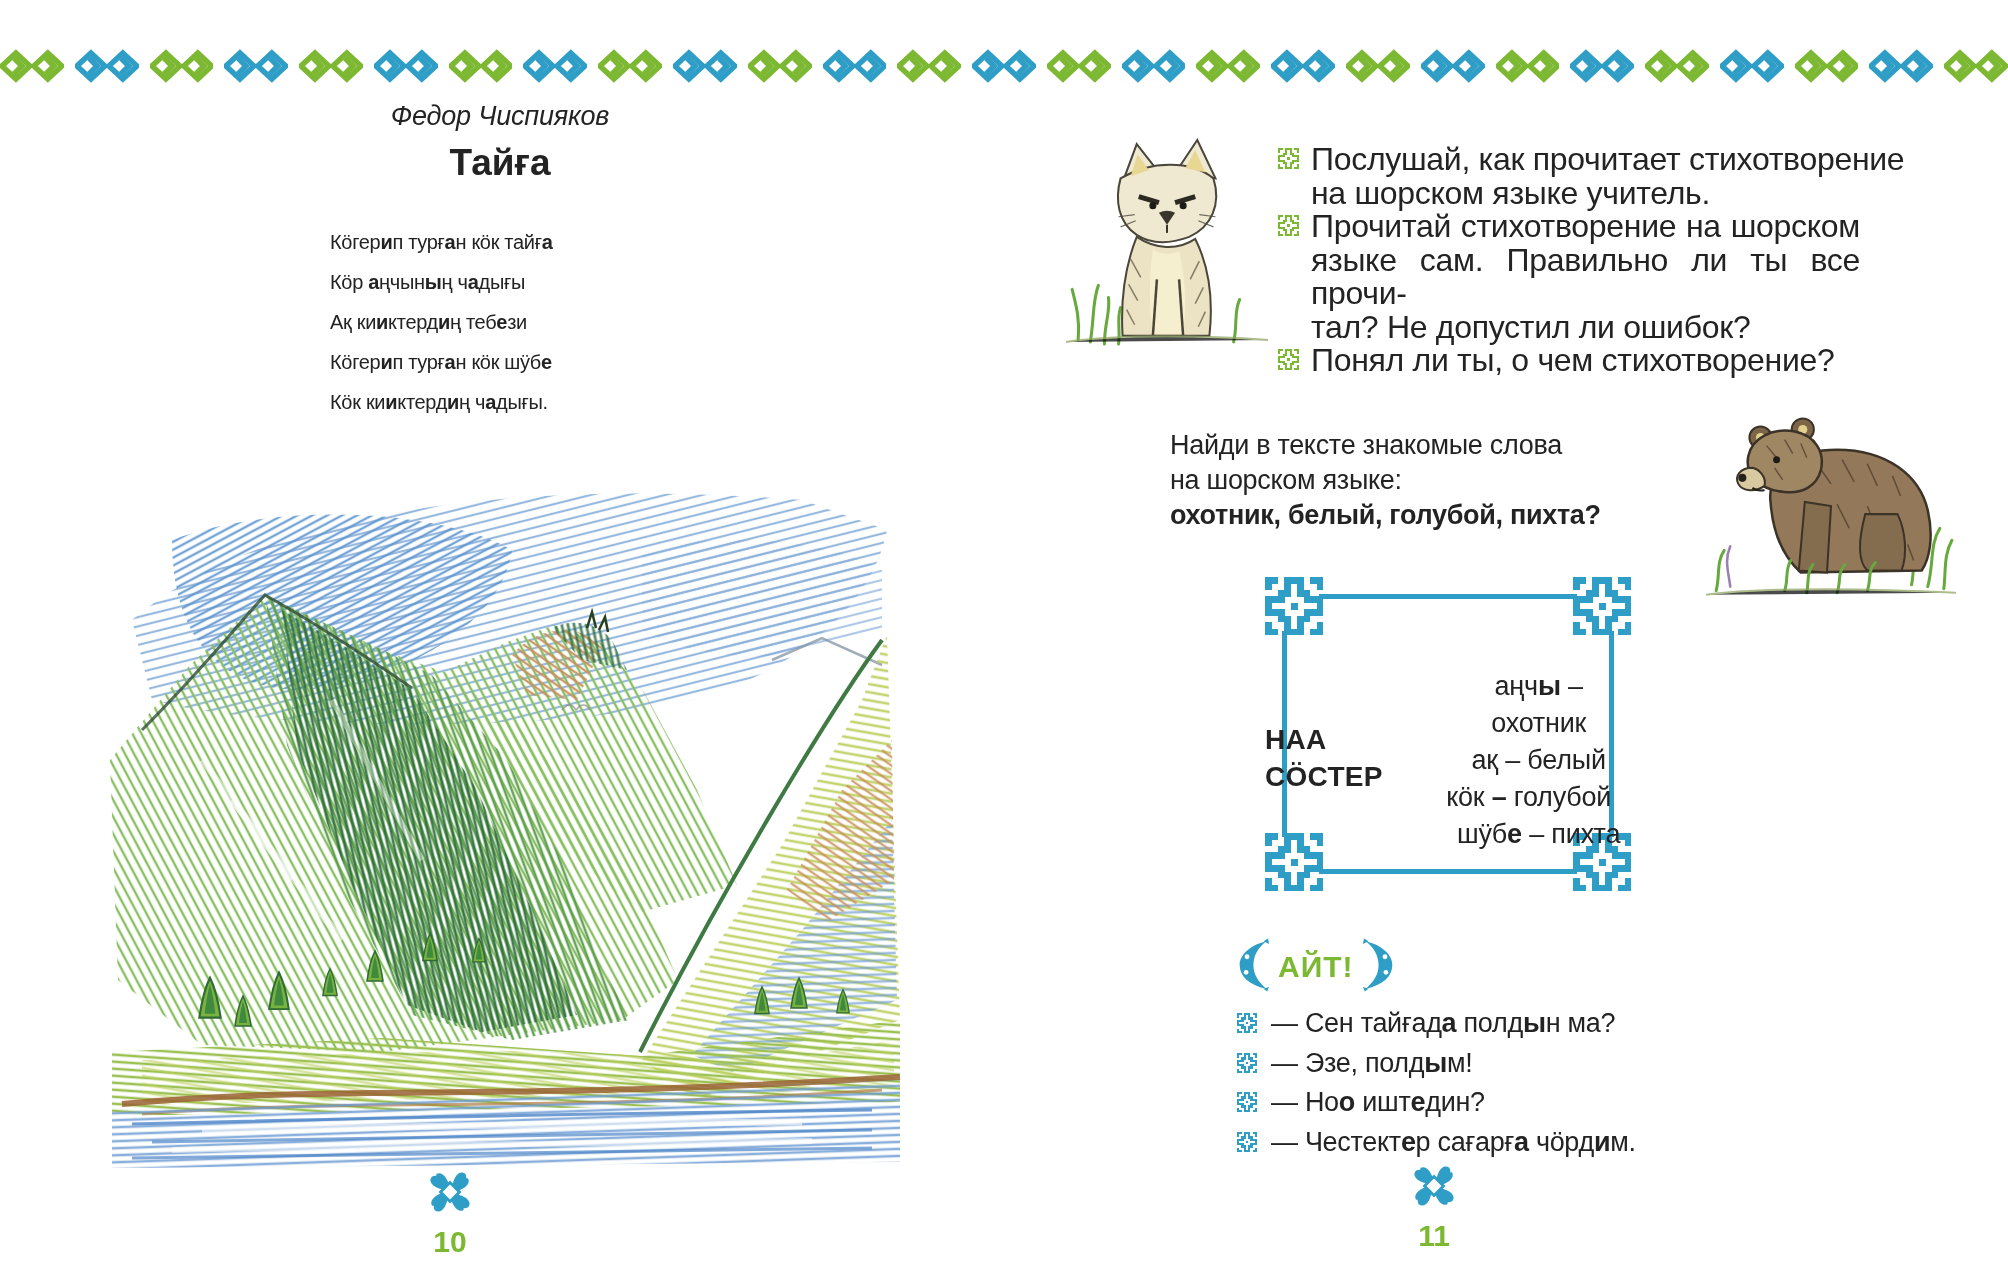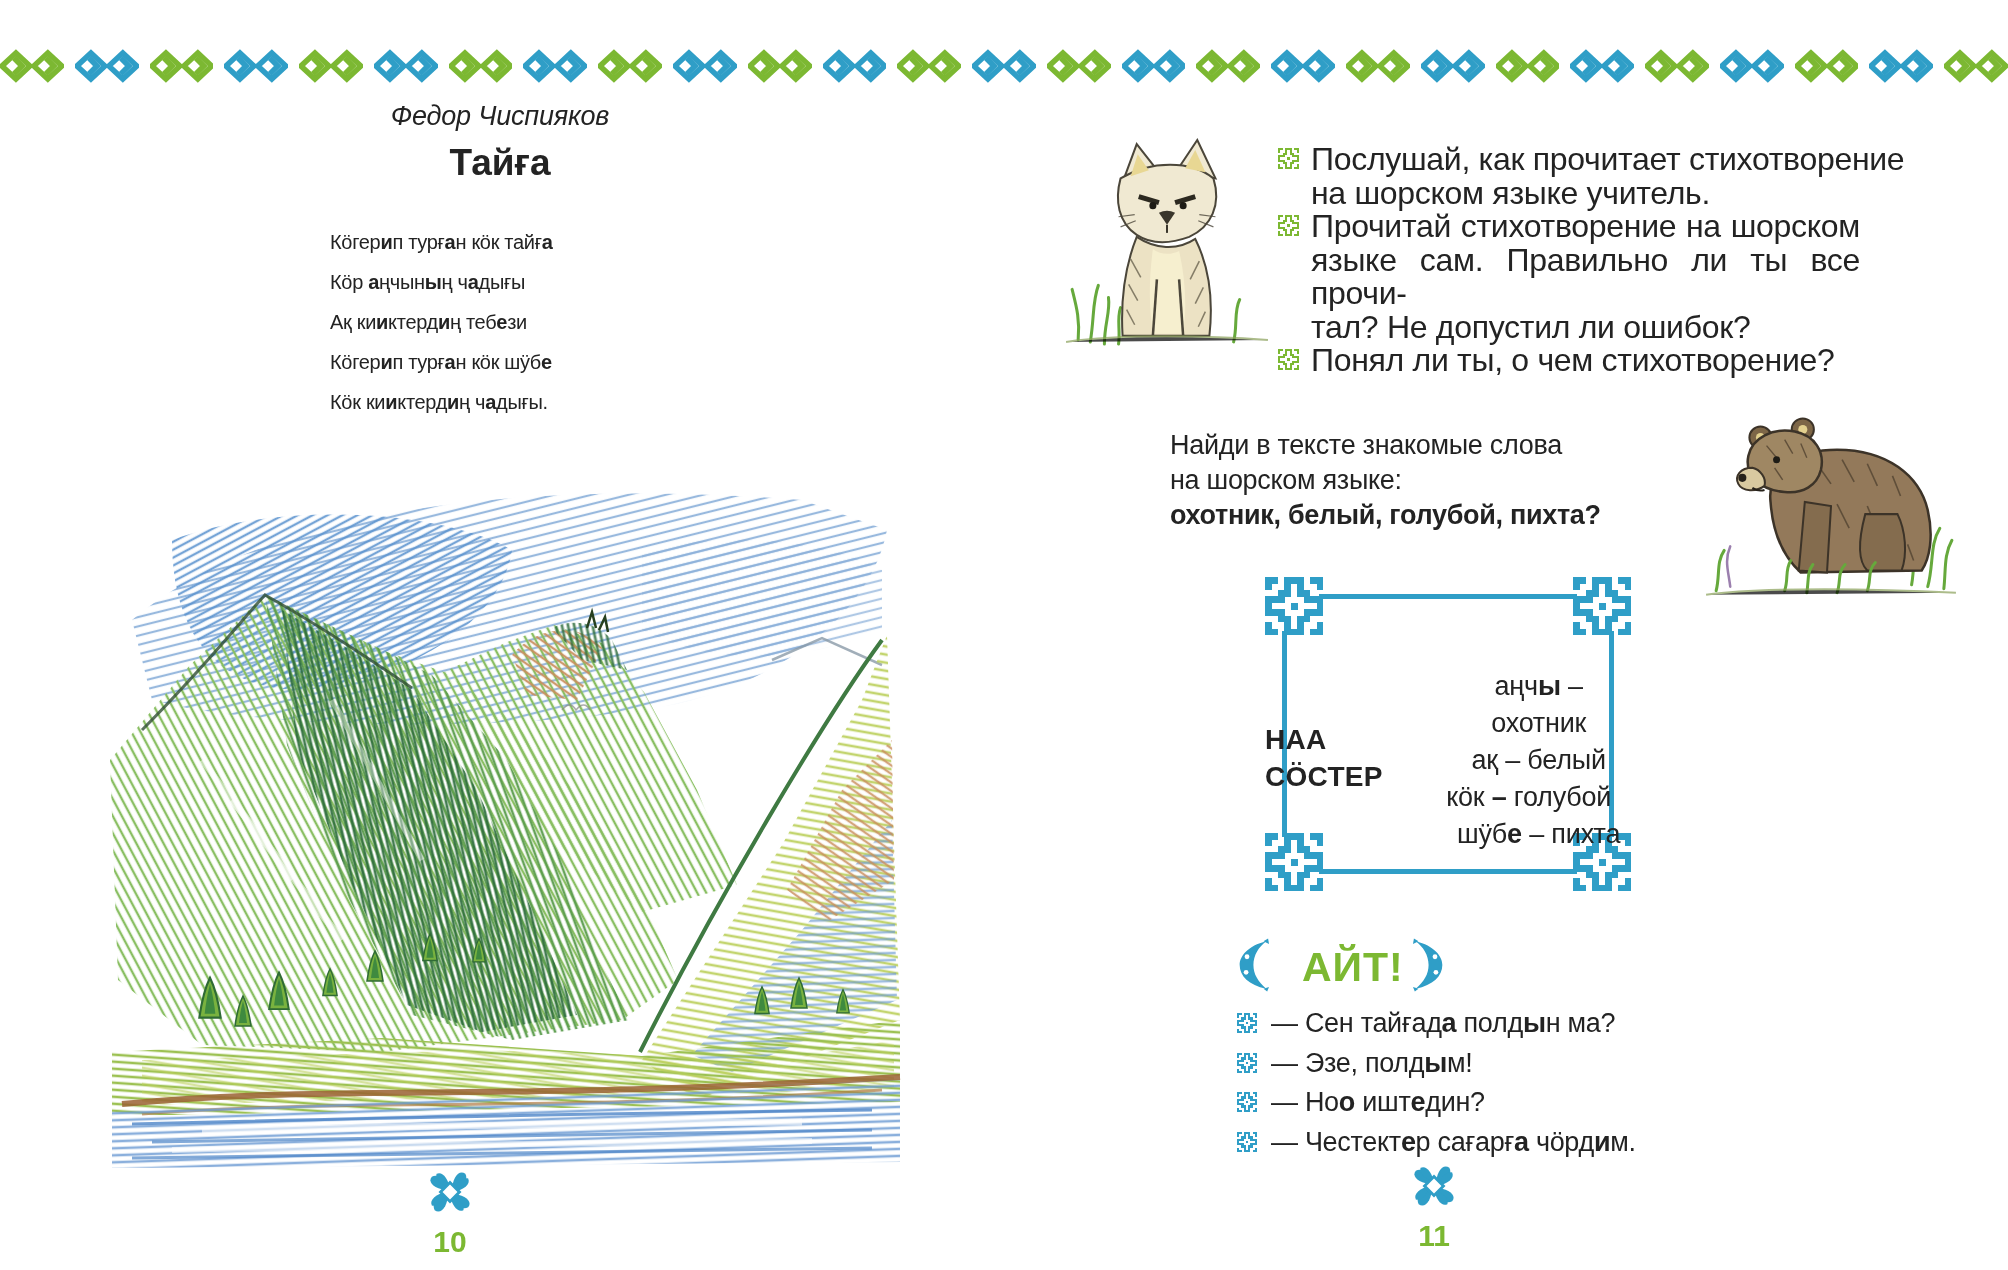--- a/index.html
+++ b/index.html
@@ -39,21 +39,21 @@
   .vl-bottom{left:54px;right:54px;bottom:17px;height:5px;}
   .vl-left{top:54px;bottom:54px;left:17px;width:5px;}
   .vl-right{top:54px;bottom:54px;right:17px;width:5px;}
   .vcorner{position:absolute;width:58px;height:58px;line-height:0;}
   .vc-tl{left:0;top:0;} .vc-tr{right:0;top:0;} .vc-bl{left:0;bottom:0;} .vc-br{right:0;bottom:0;}
   .vocab-content{position:absolute;inset:0;padding-top:52px;display:flex;flex-direction:row;
                  align-items:center;font-size:27px;line-height:37px;letter-spacing:-0.2px;}
   .vtitle{font-weight:700;font-size:28px;margin-bottom:5px;letter-spacing:0.3px;}
   
   .ajt{position:absolute;left:1236px;top:938px;display:flex;align-items:center;gap:9px;}
-  .ajt-label{color:var(--green);font-weight:700;font-size:41px;letter-spacing:1px;margin-left:24px;}
+  .ajt-label{color:var(--green);font-weight:700;font-size:30px;letter-spacing:1px;}
   .dialogue{position:absolute;left:1237px;top:1004px;display:flex;flex-direction:column;}
   .dline{position:relative;padding-left:34px;font-size:27px;line-height:39.5px;
          white-space:nowrap;letter-spacing:-0.3px;}
   .dline .dbullet{position:absolute;left:0;top:9px;line-height:0;}
 </style>
 </head>
 <body>
 
 <div class="canvas">
 

